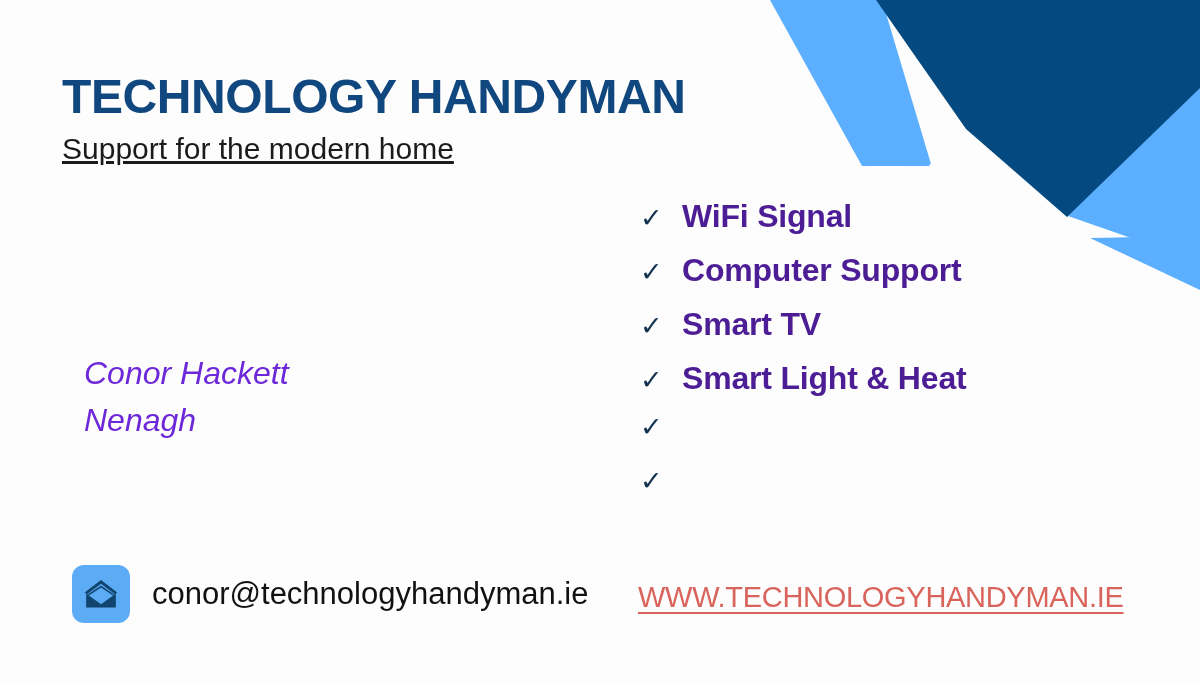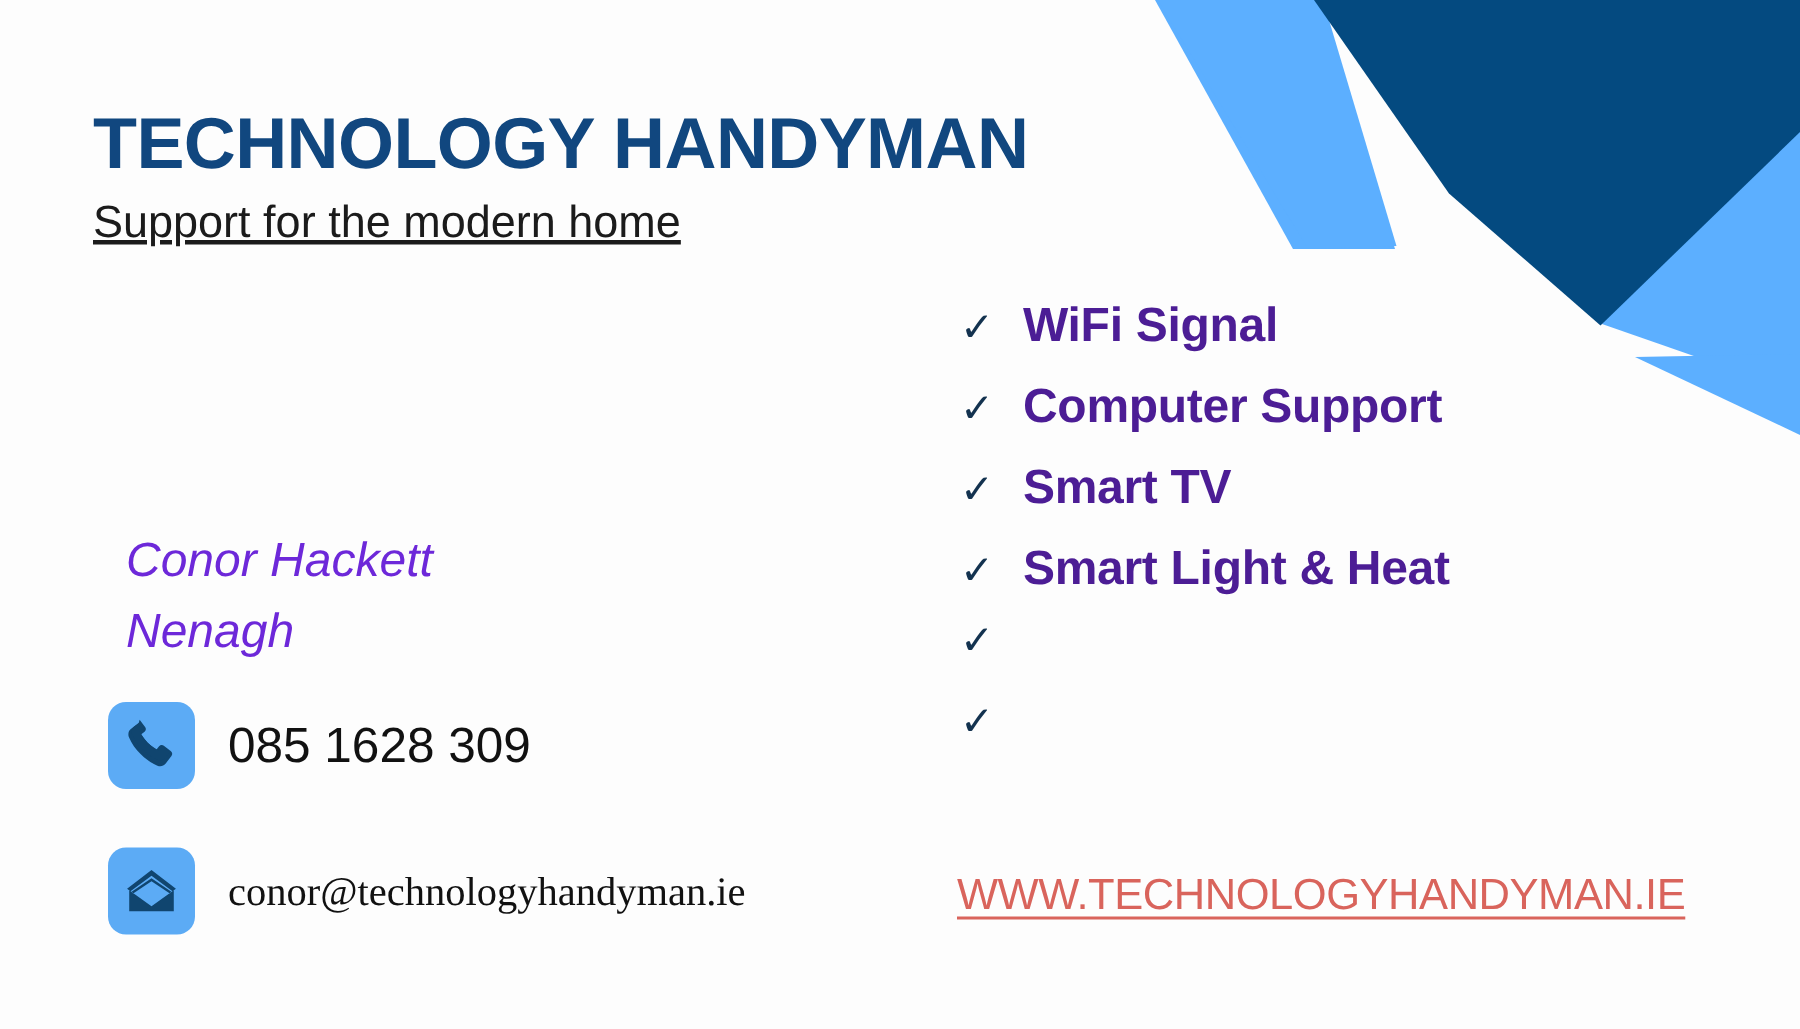--- a/index.html
+++ b/index.html
@@ -117,23 +117,22 @@
     justify-content: center;
     flex: 0 0 58px;
   }
   .contact-text {
     margin-left: 22px;
     font-size: 33px;
     color: #111111;
     white-space: nowrap;
   }
   .contact-row.email .contact-text {
-    font-size: 27px;
+    font-size: 31px;
     margin-left: 22px;
-    font-family: Liberation Serif, serif;
   }
 
   
   .website {
     position: absolute;
     left: 638px;
     top: 570px;
     font-size: 29px;
     letter-spacing: -0.3px;
     color: #d9645c;
@@ -195,29 +194,20 @@
       <span class="service-check">✓</span>
     </div>
 
   </div>
 
   <div class="person">
     <div class="person-name">Conor Hackett</div>
     <div class="person-town">Nenagh</div>
   </div>
 
-  <div class="contact-row phone">
-    <span class="contact-icon">
-      <svg width="38" height="38" viewBox="0 0 24 24" xmlns="http://www.w3.org/2000/svg">
-        <path fill="#10456f" d="M6.6 2.6 3.3 5.1c-1 .8-1.3 2.2-.8 3.4 1.1 2.6 2.8 5 4.9 7.1 2.1 2.1 4.5 3.8 7.1 4.9 1.2.5 2.6.2 3.4-.8l2.5-3.3c.5-.6.4-1.5-.2-2l-3-2.3c-.6-.5-1.5-.4-2 .2l-1.1 1.4c-1.3-.8-2.5-1.7-3.6-2.8-1.1-1.1-2-2.3-2.8-3.6L9.1 6.2c.6-.5.7-1.4.2-2L7 1.2"></path>
-        <path fill="#10456f" d="M7.1 2.1 4.4 4.2c-.9.7-1.2 1.9-.7 2.9 1 2.4 2.6 4.6 4.5 6.5 1.9 1.9 4.1 3.5 6.5 4.5 1 .4 2.2.2 2.9-.7l2.1-2.7-3.4-2.6-1.5 1.9-1.2-.7c-1.2-.8-2.3-1.6-3.3-2.6-1-1-1.9-2.1-2.6-3.3l-.7-1.2 1.9-1.5z"></path>
-      </svg>
-    </span>
-    <span class="contact-text">085 1628 309</span>
-  </div>
 
   <div class="contact-row email">
     <span class="contact-icon">
       <svg width="40" height="40" viewBox="0 0 28 28" xmlns="http://www.w3.org/2000/svg">
 
         <path fill="#10456f" d="M14 4.2 2.6 12.9l1.6 1.2L14 6.9l9.8 7.2 1.6-1.2z"></path>
         <path fill="#10456f" d="M3.6 13.6v9.8h20.8v-9.8L14 21.1z"></path>
         <path fill="#5cabf5" d="M14 8.6 5.1 15.2h17.8z" opacity="0.35"></path>
         <path fill="#10456f" d="M4.7 14.4 14 8.1l9.3 6.3-.9.7L14 9.4l-8.4 5.7z"></path>
       </svg>

